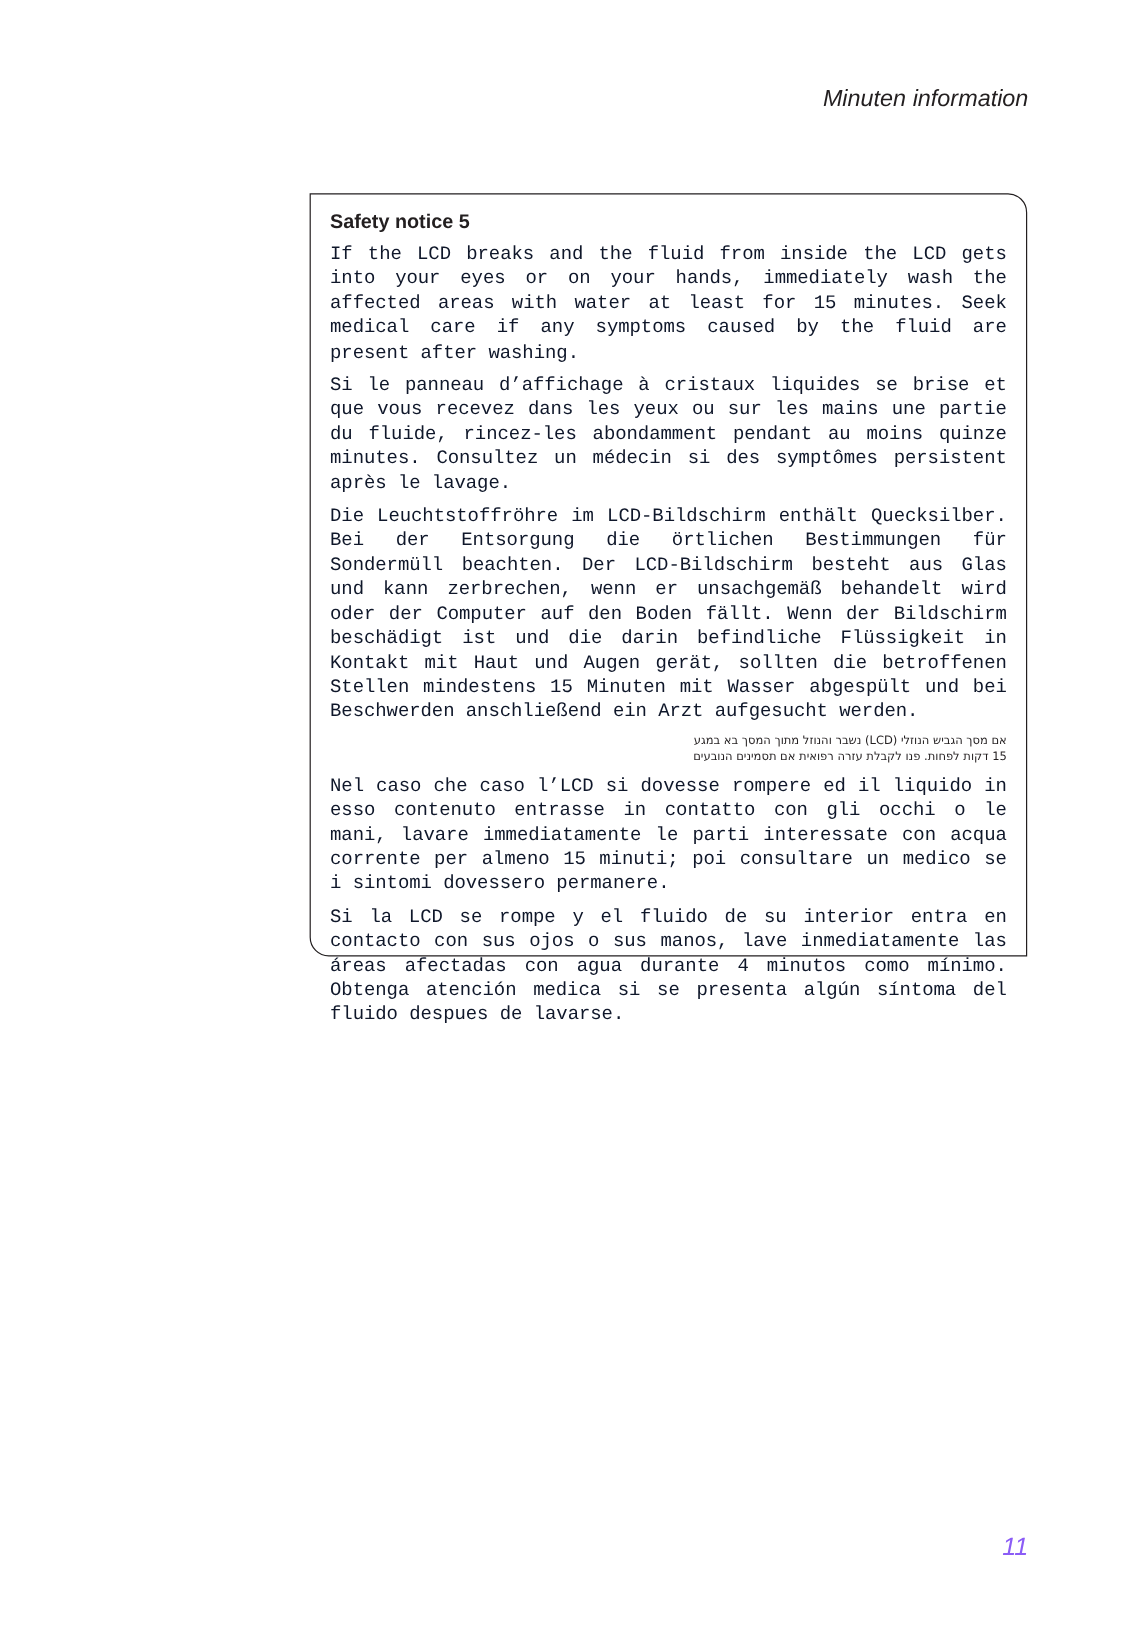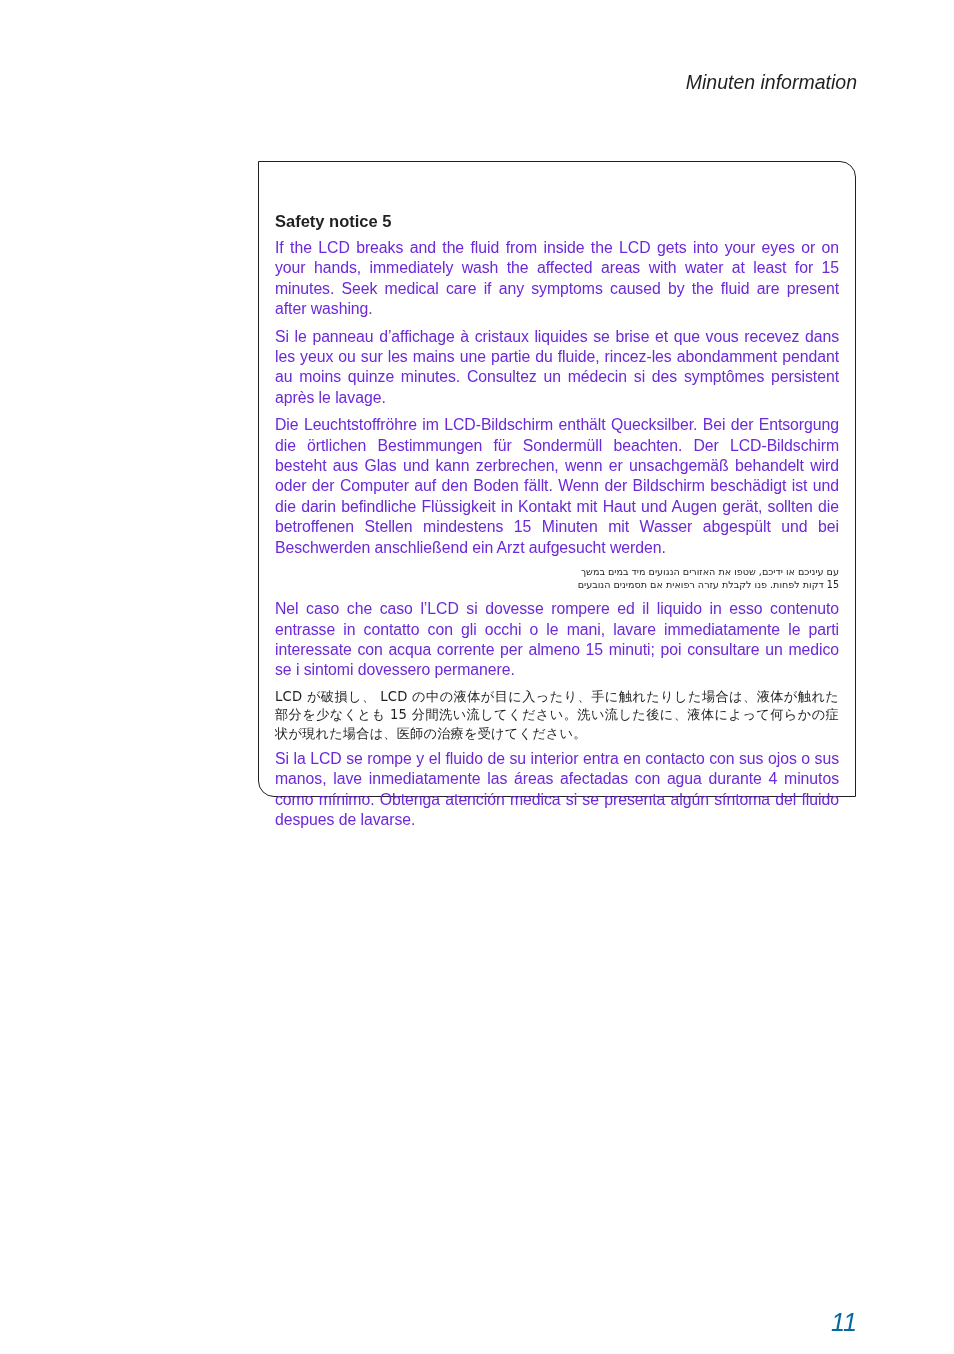--- a/index.html
+++ b/index.html
@@ -32,37 +32,36 @@
       height: 636px;
       border: 1.6px solid #231f20;
       border-radius: 0 16px 0 16px;
       box-sizing: border-box;
     }
     .notice-box-inner {
       position: absolute;
       left: 16px;
       right: 16px;
       top: 12px;
-      margin-top: 36px;
     }
     .notice-title {
       font-family: "Liberation Sans", sans-serif;
       font-weight: bold;
       font-size: 16.5px;
       margin: 0 0 6px 0;
       line-height: 22px;
       color: #231f20;
     }
     .para {
-      font-family: Liberation Sans, sans-serif;
+      font-family: Liberation Mono, monospace;
       font-size: 15.8px;
       line-height: 20.4px;
       text-align: justify;
       margin: 0 0 7px 0;
-      color: #6d28d9;
+      color: #0f172a;
       letter-spacing: -0.05px;
     }
     .para-he {
       font-family: "DejaVu Sans", sans-serif;
       font-size: 9.6px;
       line-height: 13px;
       direction: rtl;
       text-align: right;
       margin: 2px 0 8px 0;
       color: #231f20;
@@ -74,49 +73,48 @@
       font-family: "DejaVu Sans", sans-serif;
       font-size: 13.2px;
       line-height: 18.4px;
       text-align: justify;
       margin: 0 0 6px 0;
       color: #231f20;
       letter-spacing: 0.2px;
     }
     .page-number {
       position: absolute;
-      top: 1308px;
+      top: 1278px;
       right: 97px;
       font-family: "Liberation Sans", sans-serif;
       font-style: italic;
-      font-size: 25px;
-      color: #0369a1;
+      font-size: 21px;
+      color: #8b5cf6;
     }
   </style>
 </head>
 <body>
 
 <div class="running-header">Minuten information</div>
 
 <div class="notice-box">
   <div class="notice-box-inner">
     <div class="notice-title">Safety notice 5</div>
 
     <p class="para" lang="en">If the LCD breaks and the fluid from inside the LCD gets into your eyes or on your hands, immediately wash the affected areas with water at least for 15 minutes. Seek medical care if any symptoms caused by the fluid are present after washing.</p>
 
     <p class="para" lang="fr">Si le panneau d’affichage à cristaux liquides se brise et que vous recevez dans les yeux ou sur les mains une partie du fluide, rincez-les abondamment pendant au moins quinze minutes. Consultez un médecin si des symptômes persistent après le lavage.</p>
 
     <p class="para" lang="de">Die Leuchtstoffröhre im LCD-Bildschirm enthält Quecksilber. Bei der Entsorgung die örtlichen Bestimmungen für Sondermüll beachten. Der LCD-Bildschirm besteht aus Glas und kann zerbrechen, wenn er unsachgemäß behandelt wird oder der Computer auf den Boden fällt. Wenn der Bildschirm beschädigt ist und die darin befindliche Flüssigkeit in Kontakt mit Haut und Augen gerät, sollten die betroffenen Stellen mindestens 15 Minuten mit Wasser abgespült und bei Beschwerden anschließend ein Arzt aufgesucht werden.</p>
 
     <div class="para-he" lang="he">
-      <span>עם עיניכם או ידיכם, שטפו את האזורים הנגועים מיד במים במשך</span>
+      <span>אם מסך הגביש הנוזלי (LCD) נשבר והנוזל מתוך המסך בא במגע</span>
       <span>15 דקות לפחות. פנו לקבלת עזרה רפואית אם תסמינים הנובעים</span>
     </div>
 
     <p class="para" lang="it">Nel caso che caso l’LCD si dovesse rompere ed il liquido in esso contenuto entrasse in contatto con gli occhi o le mani, lavare immediatamente le parti interessate con acqua corrente per almeno 15 minuti; poi consultare un medico se i sintomi dovessero permanere.</p>
 
-    <p class="para-ja" lang="ja">LCD が破損し、 LCD の中の液体が目に入ったり、手に触れたりした場合は、液体が触れた部分を少なくとも 15 分間洗い流してください。洗い流した後に、液体によって何らかの症状が現れた場合は、医師の治療を受けてください。</p>
 
     <p class="para" lang="es">Si la LCD se rompe y el fluido de su interior entra en contacto con sus ojos o sus manos, lave inmediatamente las áreas afectadas con agua durante 4 minutos como mínimo. Obtenga atención medica si se presenta algún síntoma del fluido despues de lavarse.</p>
   </div>
 </div>
 
 <div class="page-number">11</div>
 
 </body></html>

